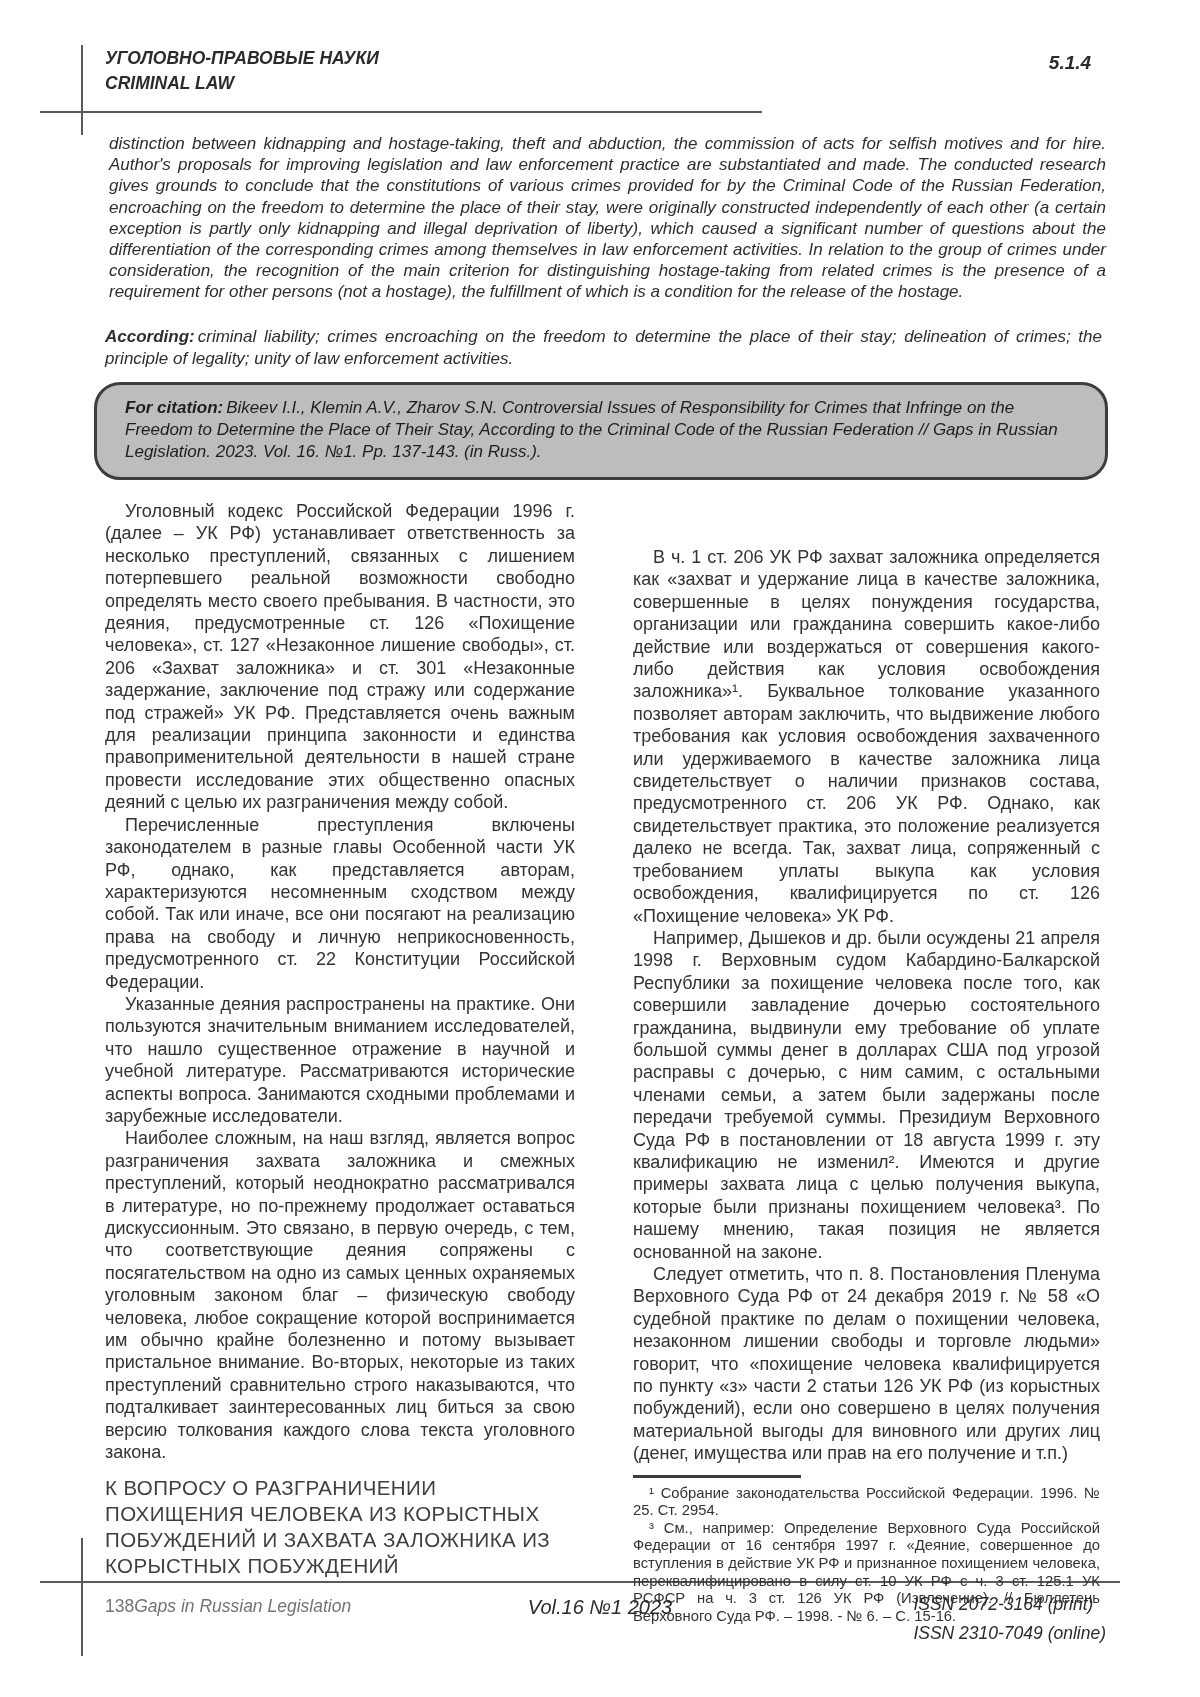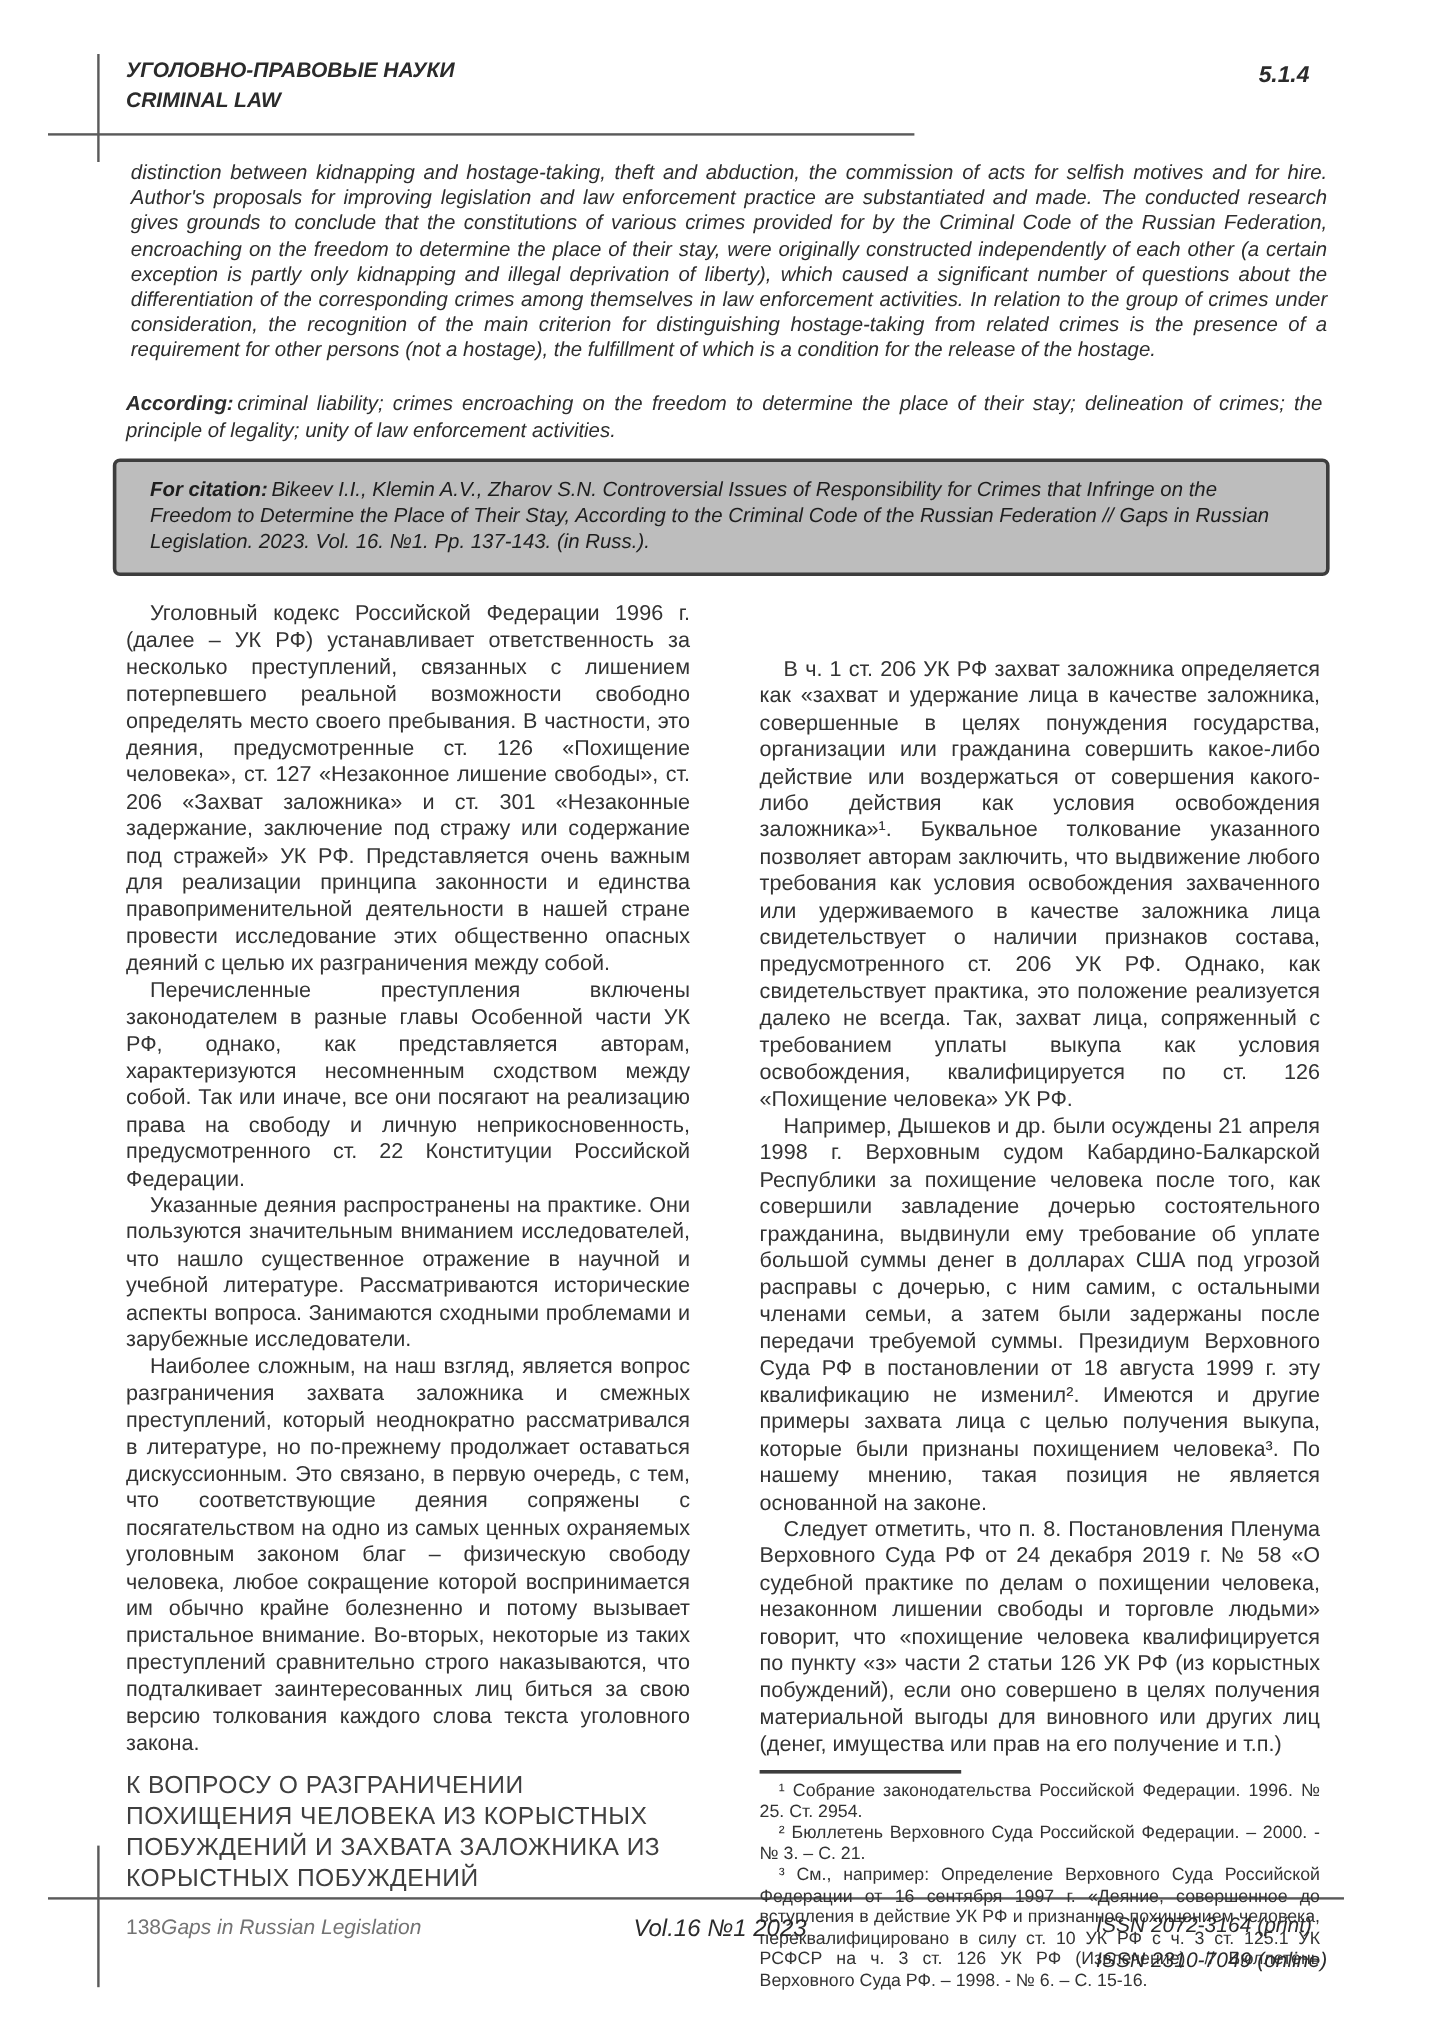--- a/index.html
+++ b/index.html
@@ -28,21 +28,21 @@
     font-style:italic;font-size:17px;line-height:21.2px;text-align:justify;color:#2e2e2e;
   }
   .keywords{
     position:absolute;left:105px;top:326px;width:997px;margin:0;
     font-style:italic;font-size:17px;line-height:21.5px;text-align:justify;color:#2e2e2e;
   }
   .keywords b{margin-right:3px;}
 
   .citation-box{
     position:absolute;left:94px;top:382px;width:1014px;box-sizing:border-box;
-    background:#bdbdbd;border:3px solid #3d3d3d;border-radius:6px;
+    background:#bdbdbd;border:3px solid #3d3d3d;border-radius:26px;
     padding:12px 26px 14px 28px;
     font-style:italic;font-size:17px;line-height:22px;text-align:left;color:#1e1e1e;
   }
   .citation-box b{margin-right:3px;}
 
   .columns{
     position:absolute;left:105px;top:500px;width:995px;
     display:flex;gap:58px;align-items:flex-start;
   }
   .col{box-sizing:border-box;}
@@ -107,21 +107,20 @@
     <p class="body">Указанные деяния распространены на практике. Они пользуются значительным вниманием исследователей, что нашло существенное отражение в научной и учебной литературе. Рассматриваются исторические аспекты вопроса. Занимаются сходными проблемами и зарубежные исследователи.</p>
     <p class="body">Наиболее сложным, на наш взгляд, является вопрос разграничения захвата заложника и смежных преступлений, который неоднократно рассматривался в литературе, но по-прежнему продолжает оставаться дискуссионным. Это связано, в первую очередь, с тем, что соответствующие деяния сопряжены с посягательством на одно из самых ценных охраняемых уголовным законом благ – физическую свободу человека, любое сокращение которой воспринимается им обычно крайне болезненно и потому вызывает пристальное внимание. Во-вторых, некоторые из таких преступлений сравнительно строго наказываются, что подталкивает заинтересованных лиц биться за свою версию толкования каждого слова текста уголовного закона.</p>
     <h2 class="h2-second">К ВОПРОСУ О РАЗГРАНИЧЕНИИ ПОХИЩЕНИЯ ЧЕЛОВЕКА ИЗ КОРЫСТНЫХ ПОБУЖДЕНИЙ И ЗАХВАТА ЗАЛОЖНИКА ИЗ КОРЫСТНЫХ ПОБУЖДЕНИЙ</h2>
   </div>
   <div class="col col-right">
     <p class="body">В ч. 1 ст. 206 УК РФ захват заложника определяется как «захват и удержание лица в качестве заложника, совершенные в целях понуждения государства, организации или гражданина совершить какое-либо действие или воздержаться от совершения какого-либо действия как условия освобождения заложника»¹. Буквальное толкование указанного позволяет авторам заключить, что выдвижение любого требования как условия освобождения захваченного или удерживаемого в качестве заложника лица свидетельствует о наличии признаков состава, предусмотренного ст. 206 УК РФ. Однако, как свидетельствует практика, это положение реализуется далеко не всегда. Так, захват лица, сопряженный с требованием уплаты выкупа как условия освобождения, квалифицируется по ст. 126 «Похищение человека» УК РФ.</p>
     <p class="body">Например, Дышеков и др. были осуждены 21 апреля 1998 г. Верховным судом Кабардино-Балкарской Республики за похищение человека после того, как совершили завладение дочерью состоятельного гражданина, выдвинули ему требование об уплате большой суммы денег в долларах США под угрозой расправы с дочерью, с ним самим, с остальными членами семьи, а затем были задержаны после передачи требуемой суммы. Президиум Верховного Суда РФ в постановлении от 18 августа 1999 г. эту квалификацию не изменил². Имеются и другие примеры захвата лица с целью получения выкупа, которые были признаны похищением человека³. По нашему мнению, такая позиция не является основанной на законе.</p>
     <p class="body">Следует отметить, что п. 8. Постановления Пленума Верховного Суда РФ от 24 декабря 2019 г. № 58 «О судебной практике по делам о похищении человека, незаконном лишении свободы и торговле людьми» говорит, что «похищение человека квалифицируется по пункту «з» части 2 статьи 126 УК РФ (из корыстных побуждений), если оно совершено в целях получения материальной выгоды для виновного или других лиц (денег, имущества или прав на его получение и т.п.)</p>
     <div class="fn-sep"></div>
     <p class="fn">¹ Собрание законодательства Российской Федерации. 1996. № 25. Ст. 2954.</p>
-    <p class="fn">² Бюллетень Верховного Суда Российской Федерации. – 2000. - № 3. – С. 21.</p>
     <p class="fn">³ См., например: Определение Верховного Суда Российской Федерации от 16 сентября 1997 г. «Деяние, совершенное до вступления в действие УК РФ и признанное похищением человека, переквалифицировано в силу ст. 10 УК РФ с ч. 3 ст. 125.1 УК РСФСР на ч. 3 ст. 126 УК РФ (Извлечение). // Бюллетень Верховного Суда РФ. – 1998. - № 6. – С. 15-16.</p>
   </div>
 </div>
 
 <div class="footer-left">
   <span>138</span>
   <span class="footer-journal">Gaps in Russian Legislation</span>
 </div>
 <div class="footer-issue">Vol.16  №1  2023</div>
 <div class="footer-issn">

